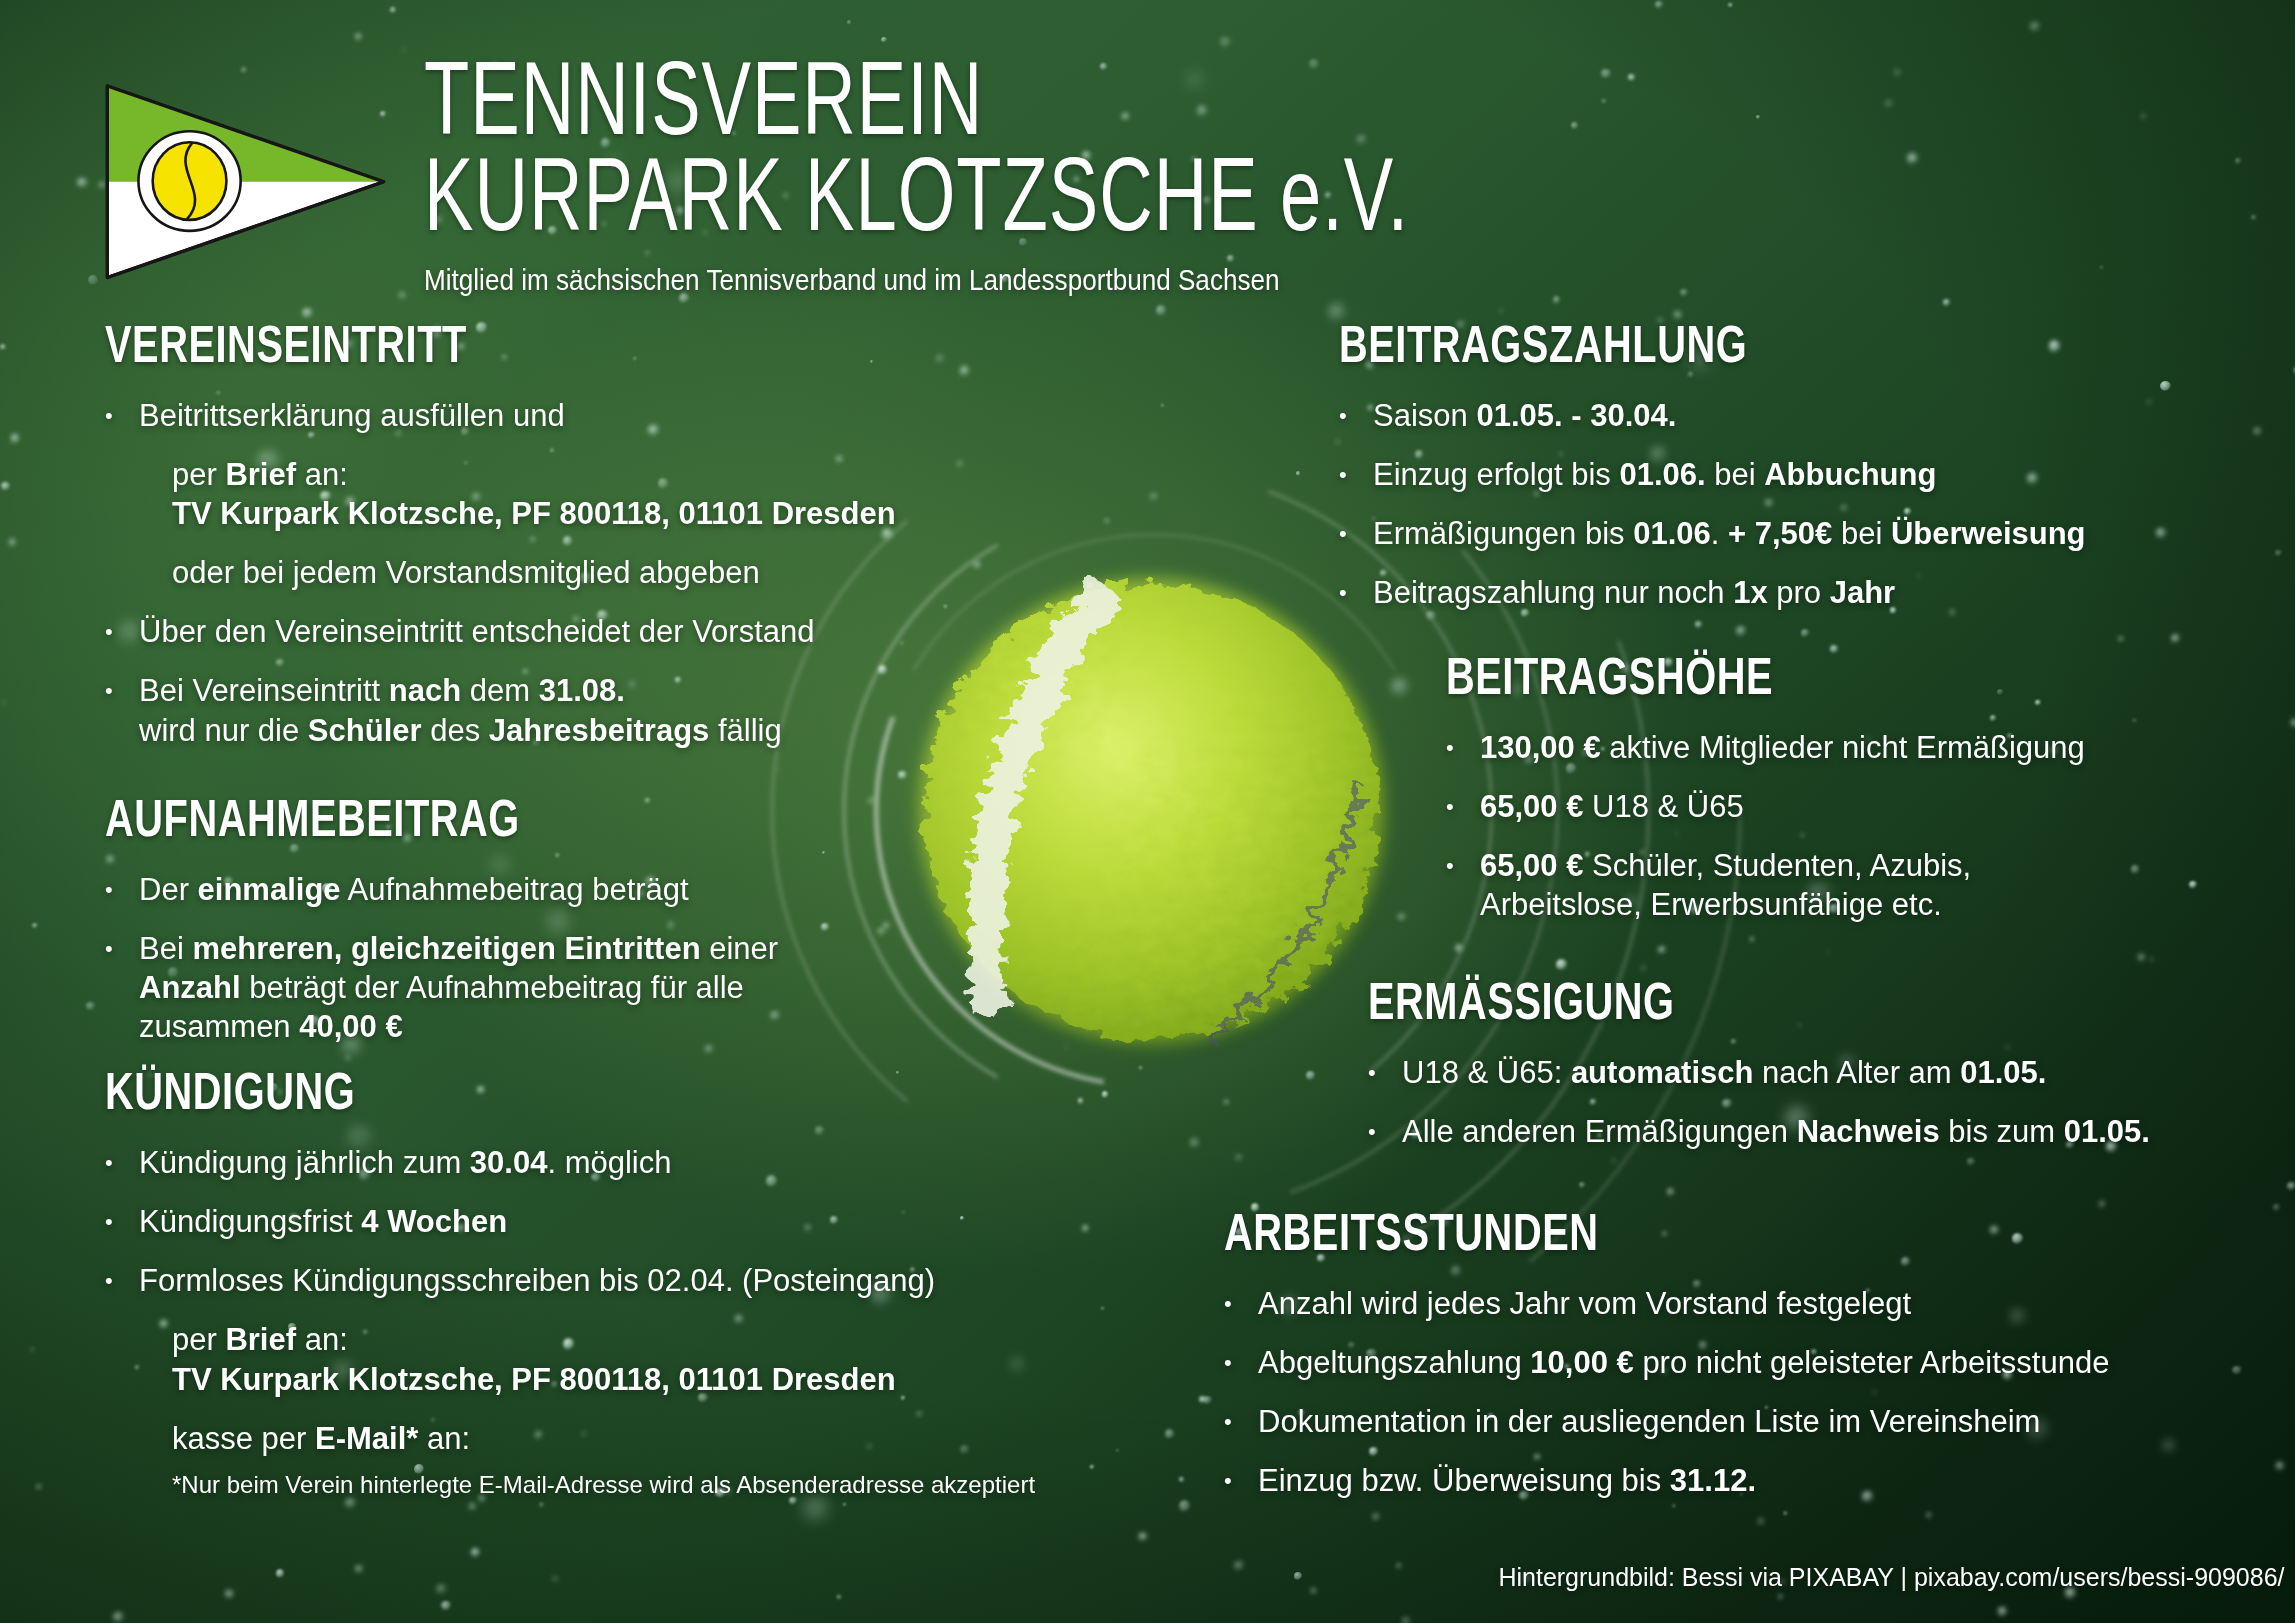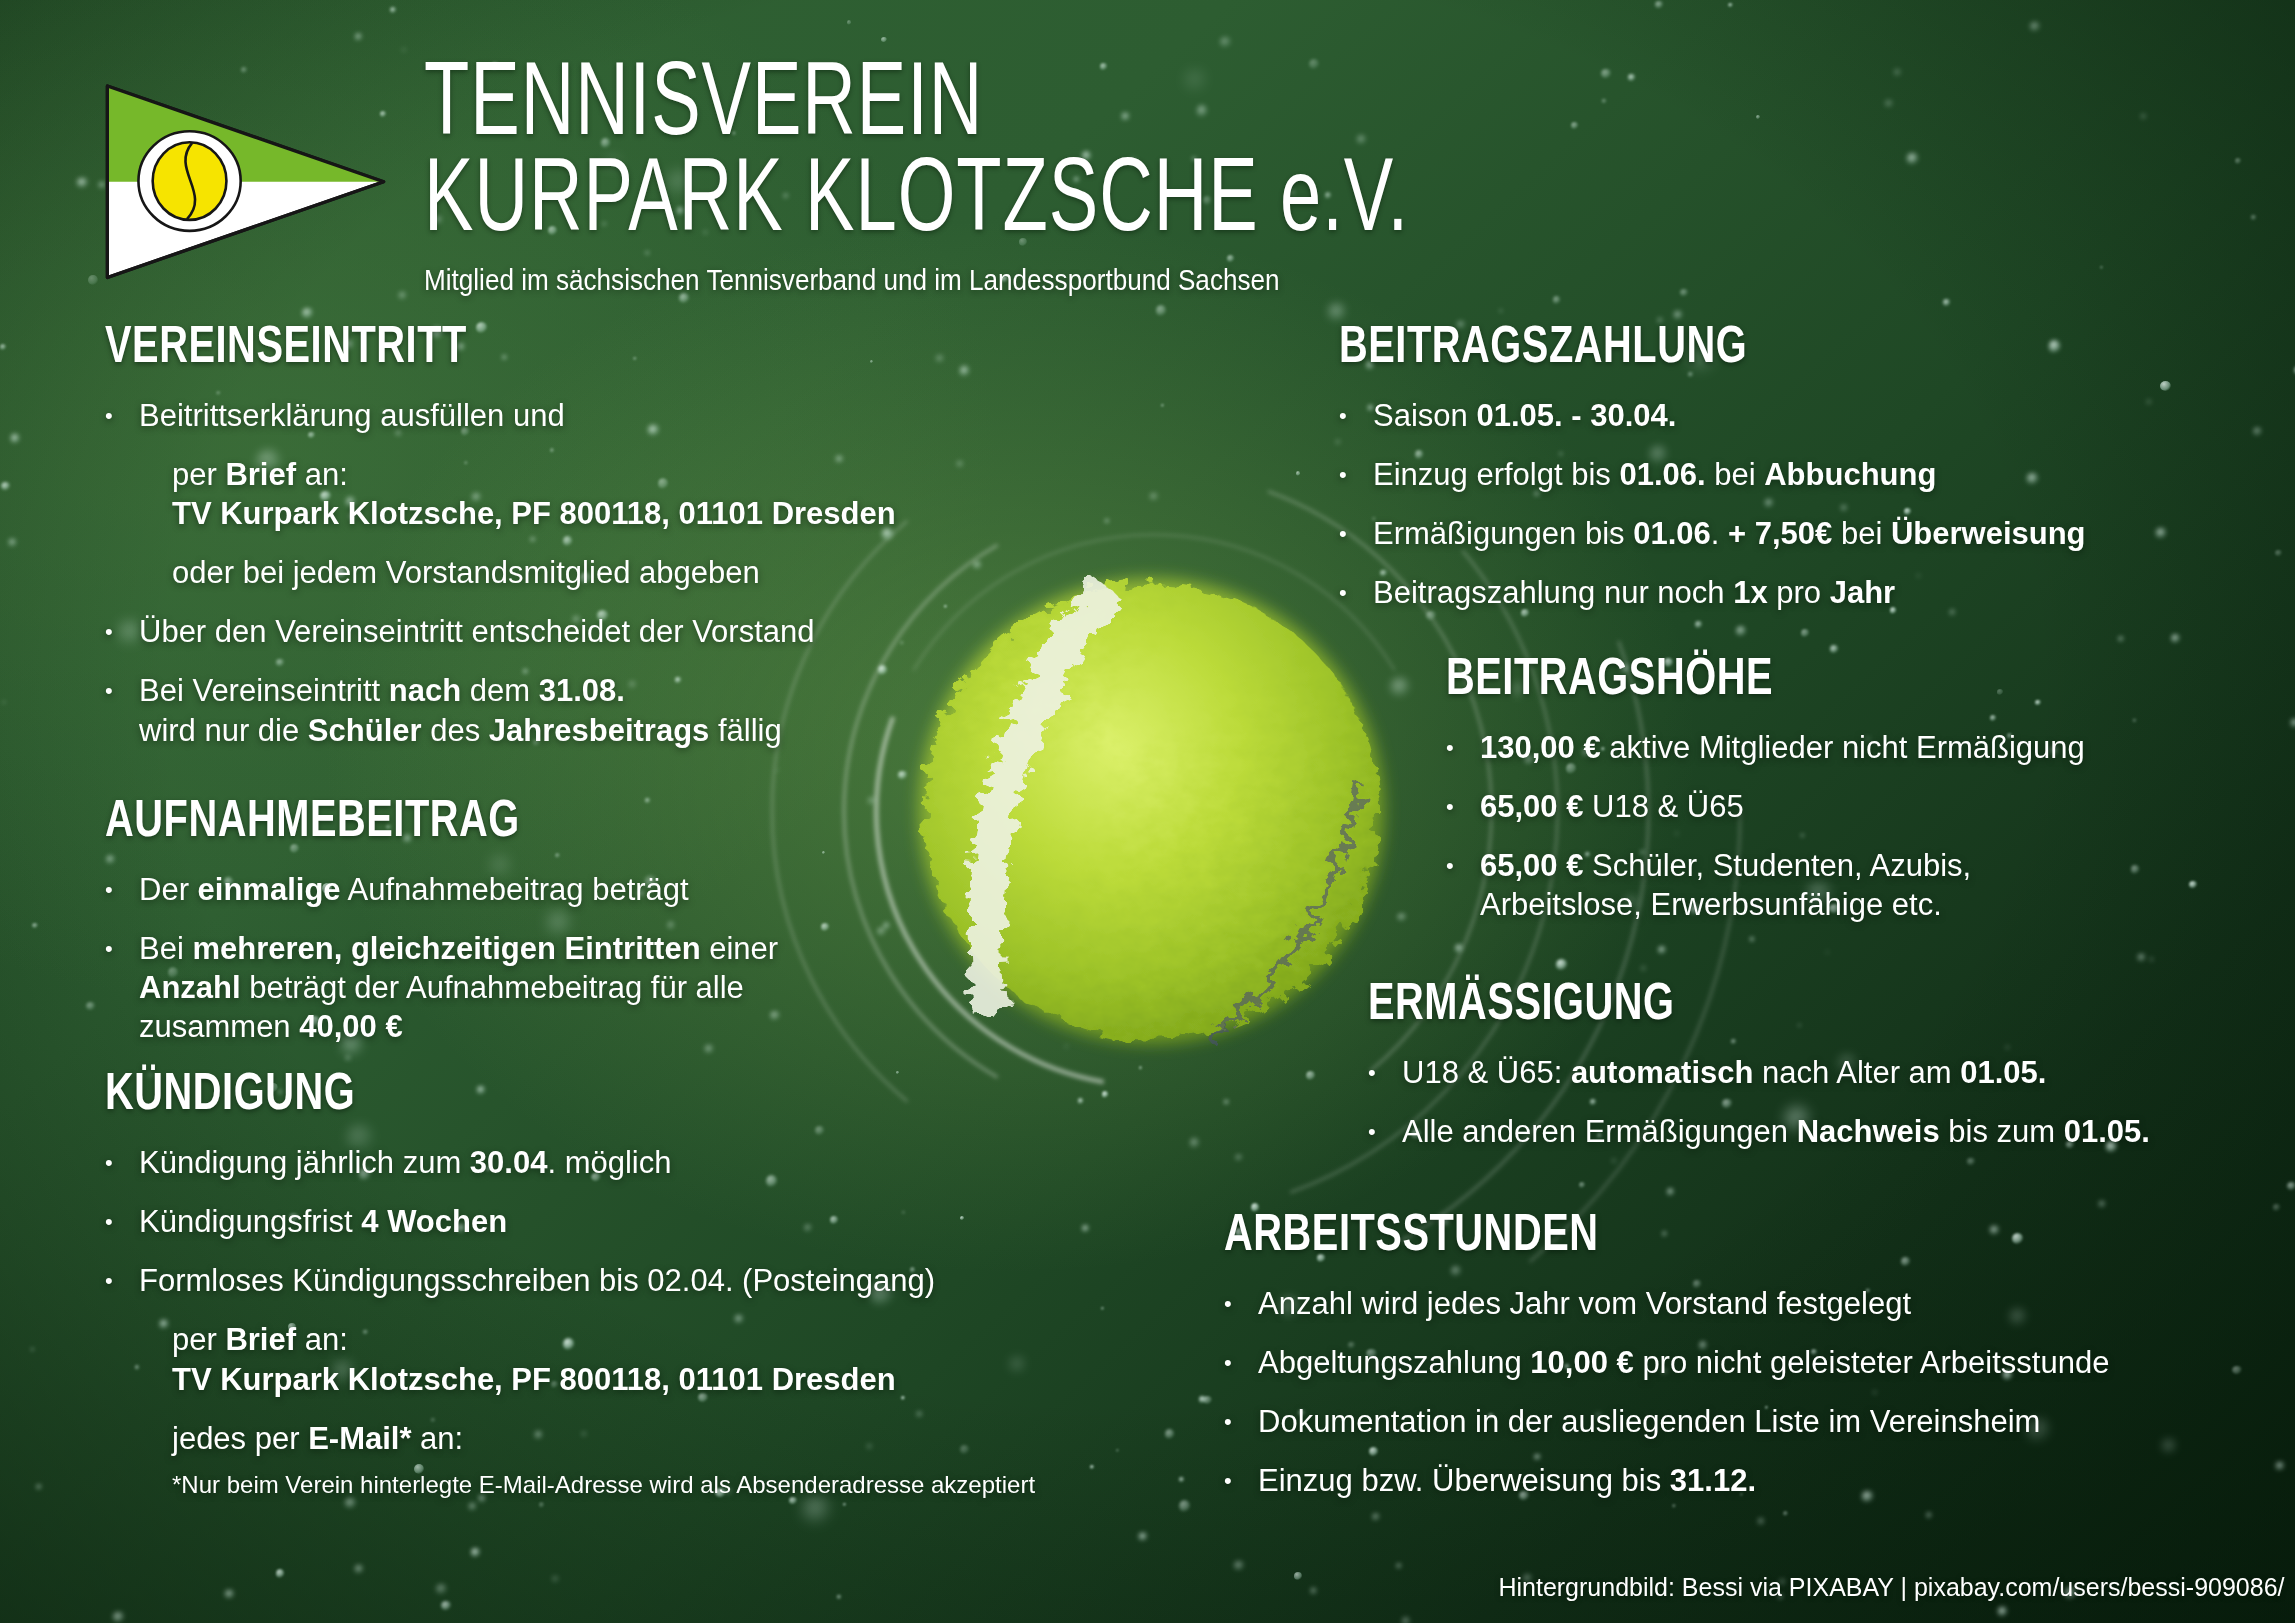--- a/index.html
+++ b/index.html
@@ -39,21 +39,21 @@
   #sec-arbeitsstunden{margin-top:54px;}
   .item{display:flex;margin-top:0;font-size:31px;line-height:38px;}
   .item.gap{margin-top:21px;}
   .item.cont{margin-top:1.3px;}
   .item.note{margin-top:11.8px;}
   .item.sub{padding-left:33px;}
   .bullet{flex:0 0 34px;font-size:22px;line-height:38px;}
   .note .txt{font-size:24px;line-height:30px;}
   .b{font-weight:700;}
   
-  #credit{position:absolute;right:10.5px;bottom:21px;font-size:25px;text-shadow:0 1.3px 5.2px rgba(0,20,5,.6);margin-top:8px;}
+  #credit{position:absolute;right:10.5px;bottom:31px;font-size:25px;text-shadow:0 1.3px 5.2px rgba(0,20,5,.6);margin-top:8px;}
 </style>
 </head>
 <body>
 
 <div id="stage">
 
   <svg id="scene" viewBox="0 0 3508 2481" aria-hidden="true">
     <defs>
       <radialGradient id="ballGrad" cx="42%" cy="36%" r="68%">
         <stop offset="0%" stop-color="#dbf06a"></stop>
@@ -550,21 +550,21 @@
           <div class="item gap sub">
             <span class="bullet"></span>
             <span class="txt"><span>per </span><span class="b">Brief</span><span> an:</span></span>
           </div>
           <div class="item cont sub">
             <span class="bullet"></span>
             <span class="txt"><span class="b">TV Kurpark Klotzsche, PF 800118, 01101 Dresden</span></span>
           </div>
           <div class="item gap sub">
             <span class="bullet"></span>
-            <span class="txt"><span>jedes per </span><span class="b">E-Mail*</span><span> an:</span></span>
+            <span class="txt"><span>kasse per </span><span class="b">E-Mail*</span><span> an:</span></span>
           </div>
           <div class="item note sub">
             <span class="bullet"></span>
             <span class="txt"><span>*Nur beim Verein hinterlegte E-Mail-Adresse wird als Absenderadresse akzeptiert</span></span>
           </div>
         </div>
     </section>
   </div>
 
   <div class="col" id="col-right">

